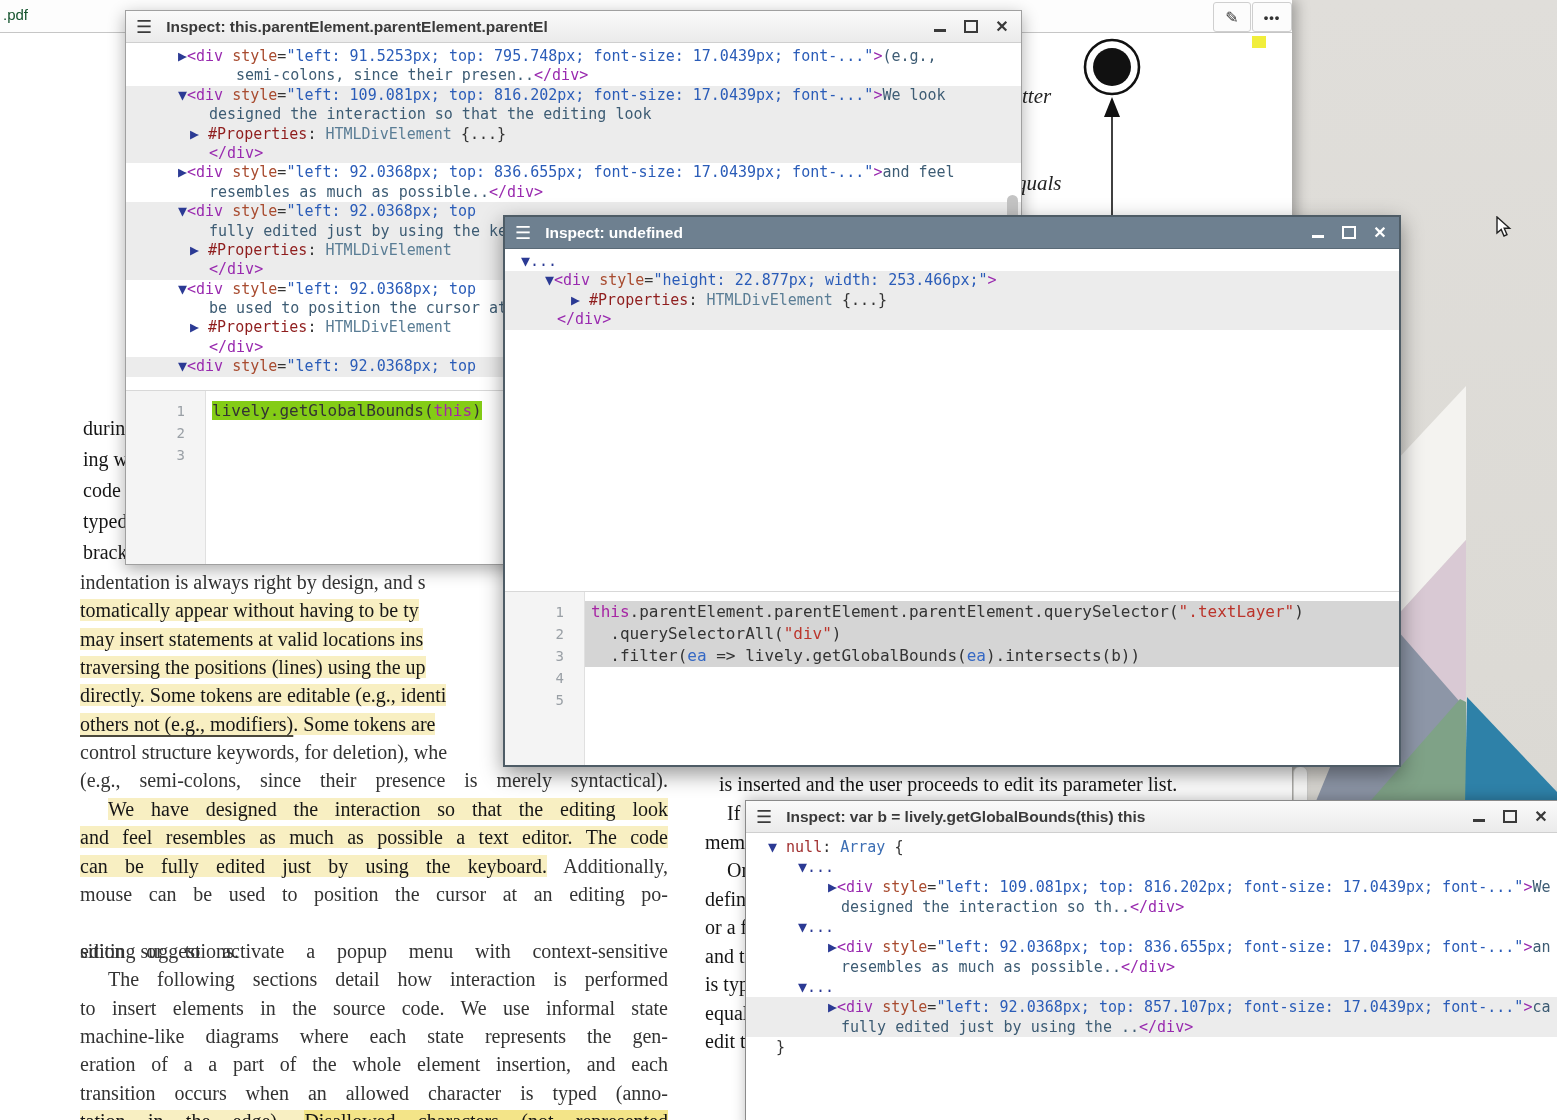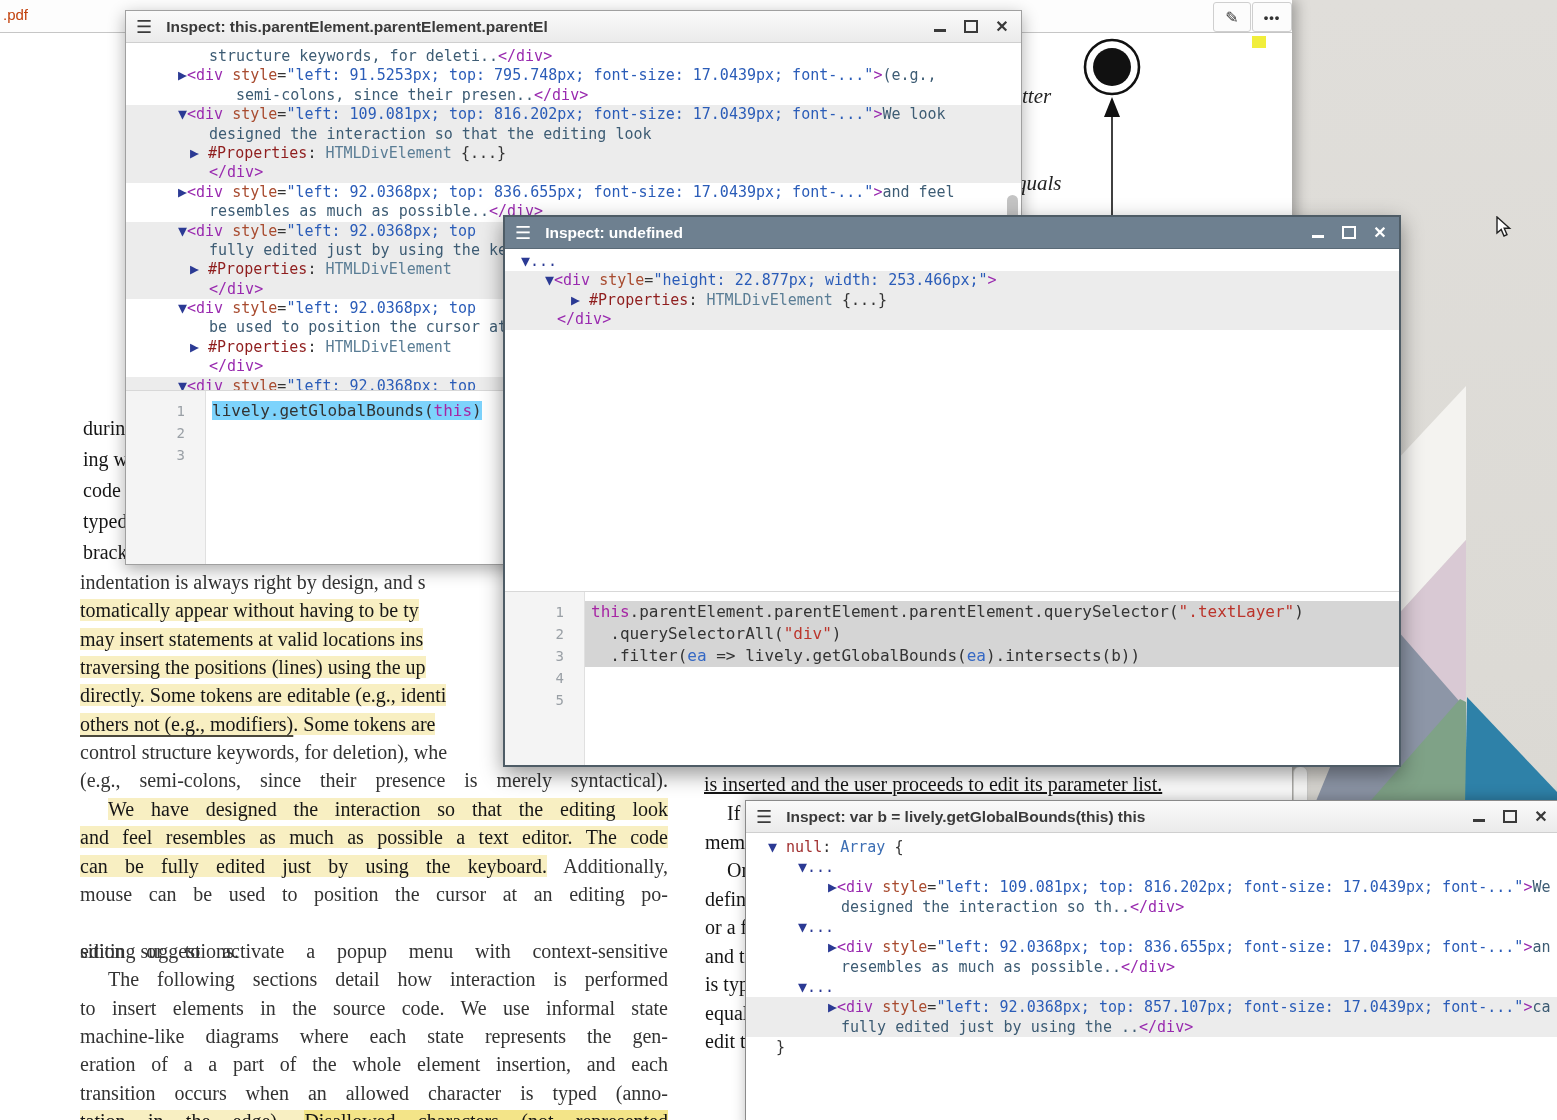--- a/index.html
+++ b/index.html
@@ -9,21 +9,21 @@
   
   #desktop{position:absolute;inset:0;background:
      linear-gradient(180deg,#e0deda 0%,#dcdad5 60%,#d8d6d1 100%);}
   #wallpaper{position:absolute;left:1290px;top:0;width:267px;height:1120px;}
 
   
   #pdf-app{position:absolute;left:0;top:0;width:1292px;height:1120px;background:#ffffff;
            box-shadow:5px 0 12px rgba(0,0,0,.28);}
   #pdf-toolbar{position:absolute;left:0;top:0;width:100%;height:32px;background:#fdfdfd;
                border-bottom:1px solid #c6c6c6;}
-  #pdf-tab{position:absolute;left:3px;top:6px;font-size:15px;color:#c2410c;}
+  #pdf-tab{position:absolute;left:3px;top:6px;font-size:15px;color:#14532d;}
   .tb-btn{position:absolute;top:2px;height:28px;background:#fcfcfc;border:1px solid #cfcfcf;
           border-radius:3px;display:flex;align-items:center;justify-content:center;color:#333;}
   #btn-edit{left:1213px;width:36px;font-size:16px;}
   #btn-more{left:1252px;width:38px;font-size:13px;font-weight:bold;letter-spacing:1px;}
   #yellow-marker{position:absolute;left:1252px;top:36px;width:14px;height:12px;}
 
   
   .pdf-line{position:absolute;font-family:"Liberation Serif",serif;font-size:20px;
             color:#161616;white-space:pre;line-height:24px;}
   .pdf-line.just{text-align:justify;text-align-last:justify;white-space:normal;display:block;}
@@ -73,21 +73,21 @@
   #w1 .editor{height:173px;}
   #w2 .editor{height:173px;}
   .gutter{position:absolute;left:0;top:0;bottom:0;width:80px;background:#f4f4f4;
           border-right:1px solid #e0e0e0;box-sizing:border-box;padding-top:9px;}
   .gutter div{font-family:"DejaVu Sans Mono",monospace;font-size:14px;line-height:22px;
               color:#9aa0a6;text-align:right;padding-right:20px;}
   .code-lines{position:absolute;left:80px;right:0;top:0;padding-top:9px;}
   .code-line{font-family:"DejaVu Sans Mono",monospace;font-size:16px;line-height:22px;
              height:22px;white-space:pre;padding-left:6px;}
   .code-line.selfull{background:#d5d5d5;}
-  .code-line.seltext .seltext-inner{background:#7dd3fc;}
+  .code-line.seltext .seltext-inner{background:#84cc16;}
 
   
   .sg-pln{color:#333333;}
   .sg-tag{color:#992aaf;}
   .sg-attr{color:#a84b2f;}
   .sg-val{color:#2a5cb8;}
   .sg-txt{color:#3d5c74;}
   .sg-prop{color:#8f1d1d;}
   .sg-cls{color:#5a7d95;}
   .sg-arw{color:#2b3a94;}
@@ -165,21 +165,21 @@
         <div class="pdf-line just" style="left: 80px; top: 1109px; width: 588px;"><span class="sg-hl">tation in the edge). </span><span class="sg-hl2">Disallowed characters (not represented</span></div>
       </div>
     <div id="pdf-left-frags">
         <div class="pdf-line" style="left: 83px; top: 416px;">durin</div>
         <div class="pdf-line" style="left: 83px; top: 447px;">ing w</div>
         <div class="pdf-line" style="left: 83px; top: 478px;">code</div>
         <div class="pdf-line" style="left: 83px; top: 509px;">typed c</div>
         <div class="pdf-line" style="left: 83px; top: 540px;">brack</div>
       </div>
     <div id="pdf-mid-column">
-        <div class="pdf-line" style="left: 704px; top: 772px; text-decoration: underline;">is inserted and the user proceeds to edit its parameter list.</div>
+        <div class="pdf-line" style="left: 719px; top: 772px;">is inserted and the user proceeds to edit its parameter list.</div>
         <div class="pdf-line" style="left: 727px; top: 801px;">If s</div>
         <div class="pdf-line" style="left: 705px; top: 830px;">mem</div>
         <div class="pdf-line" style="left: 687px; top: 858px; margin-left: 40px;">Once</div>
         <div class="pdf-line" style="left: 705px; top: 887px;">defin</div>
         <div class="pdf-line" style="left: 705px; top: 915px;">or a f</div>
         <div class="pdf-line" style="left: 705px; top: 944px;">and t</div>
         <div class="pdf-line" style="left: 705px; top: 972px;">is typ</div>
         <div class="pdf-line" style="left: 705px; top: 1001px;">equal</div>
         <div class="pdf-line" style="left: 705px; top: 1029px;">edit t</div>
         <div class="pdf-line frag-bold" style="left: 705px; top: 1096px; margin-top: 40px;">3.3</div>
@@ -197,21 +197,20 @@
             <span class="icon-min"></span>
           </span>
         <span class="wc">
             <span class="icon-max"></span>
           </span>
         <span class="wc icon-close">✕</span>
       </span>
     </div>
     <div class="dom-pane">
       <div class="dom-rows">
-          <div class="dom-row" style="padding-left: 83px;"><span class="sg-txt">structure keywords, for deleti..</span><span class="sg-tag">&lt;/div&gt;</span></div>
           <div class="dom-row" style="padding-left: 52px;"><span class="sg-arw">▶</span><span class="sg-tag">&lt;div </span><span class="sg-attr">style</span><span class="sg-pln">=</span><span class="sg-val">"left: 91.5253px; top: 795.748px; font-size: 17.0439px; font-..."</span><span class="sg-tag">&gt;</span><span class="sg-txt">(e.g.,</span></div>
           <div class="dom-row" style="padding-left: 110px;"><span class="sg-txt">semi-colons, since their presen..</span><span class="sg-tag">&lt;/div&gt;</span></div>
           <div class="dom-row blk" style="padding-left: 52px;"><span class="sg-arw">▼</span><span class="sg-tag">&lt;div </span><span class="sg-attr">style</span><span class="sg-pln">=</span><span class="sg-val">"left: 109.081px; top: 816.202px; font-size: 17.0439px; font-..."</span><span class="sg-tag">&gt;</span><span class="sg-txt">We look</span></div>
           <div class="dom-row blk" style="padding-left: 83px;"><span class="sg-txt">designed the interaction so that the editing look</span></div>
           <div class="dom-row blk" style="padding-left: 64px;"><span class="sg-arw">▶ </span><span class="sg-prop">#Properties</span><span class="sg-pln">: </span><span class="sg-cls">HTMLDivElement </span><span class="sg-pln">{...}</span></div>
           <div class="dom-row blk" style="padding-left: 83px;"><span class="sg-tag">&lt;/div&gt;</span></div>
           <div class="dom-row" style="padding-left: 52px;"><span class="sg-arw">▶</span><span class="sg-tag">&lt;div </span><span class="sg-attr">style</span><span class="sg-pln">=</span><span class="sg-val">"left: 92.0368px; top: 836.655px; font-size: 17.0439px; font-..."</span><span class="sg-tag">&gt;</span><span class="sg-txt">and feel</span></div>
           <div class="dom-row" style="padding-left: 83px;"><span class="sg-txt">resembles as much as possible..</span><span class="sg-tag">&lt;/div&gt;</span></div>
           <div class="dom-row blk" style="padding-left: 52px;"><span class="sg-arw">▼</span><span class="sg-tag">&lt;div </span><span class="sg-attr">style</span><span class="sg-pln">=</span><span class="sg-val">"left: 92.0368px; top</span></div>
           <div class="dom-row blk" style="padding-left: 83px;"><span class="sg-txt">fully edited just by using the ke</span></div>

